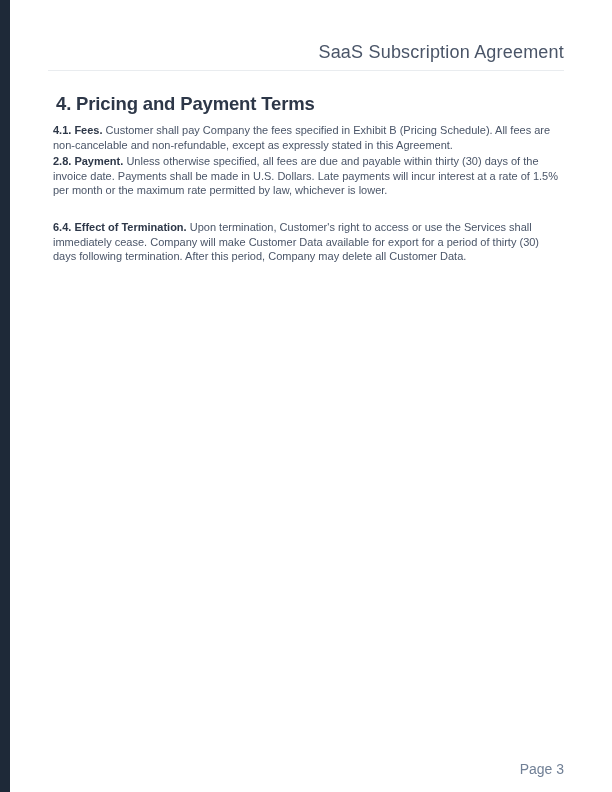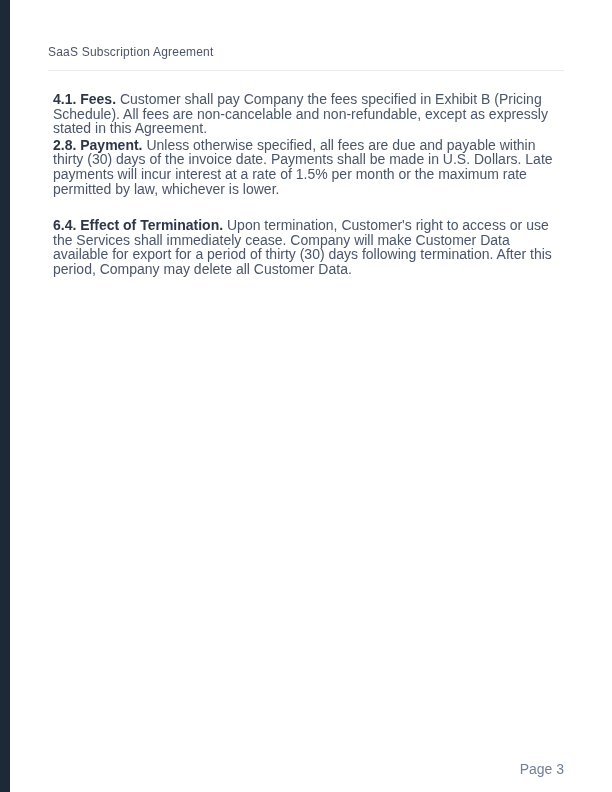--- a/index.html
+++ b/index.html
@@ -43,25 +43,26 @@
   }
 
   
   .doc-header {
     position: absolute;
     left: 0;
     top: 44px;
     width: 516px;
   }
   .doc-header-title {
-    font-size: 12px;
+    font-size: 18px;
     color: #4a5568;
     letter-spacing: 0.2px;
     line-height: 16px;
     white-space: nowrap;
+    text-align: right;
   }
   .header-rule {
     position: absolute;
     left: 0;
     top: 70px;
     width: 516px;
     height: 1px;
     background: #e9ecef;
   }
 
@@ -87,21 +88,21 @@
     font-weight: bold;
     color: #2d3748;
     letter-spacing: -0.15px;
     line-height: 24px;
     padding-left: 8px;
   }
 
   p.clause {
     margin: 0 0 2px 0;
     padding: 0 0 0 5px;
-    font-size: 14px;
+    font-size: 11px;
     line-height: 14.6px;
     color: #4a5568;
     text-align: left;
   }
   p.clause:last-child {
     margin-bottom: 0;
   }
   .clause-label {
     font-weight: bold;
     color: #2d3748;
@@ -134,20 +135,21 @@
   <div class="content">
 
     <div class="doc-header">
       <div class="doc-header-title">SaaS Subscription Agreement</div>
     </div>
 
     <div class="header-rule"></div>
 
     <div class="body-area">
         <div class="section">
+          <h2 class="section-heading">4. Pricing and Payment Terms</h2>
           <p class="clause"><span class="clause-label">4.1. Fees.</span> <span class="clause-text">Customer shall pay Company the fees specified in Exhibit B (Pricing Schedule). All fees are non-cancelable and non-refundable, except as expressly stated in this Agreement.</span></p>
           <p class="clause"><span class="clause-label">2.8. Payment.</span> <span class="clause-text">Unless otherwise specified, all fees are due and payable within thirty (30) days of the invoice date. Payments shall be made in U.S. Dollars. Late payments will incur interest at a rate of 1.5% per month or the maximum rate permitted by law, whichever is lower.</span></p>
         </div>
         <div class="section">
           <p class="clause"><span class="clause-label">6.4. Effect of Termination.</span> <span class="clause-text">Upon termination, Customer's right to access or use the Services shall immediately cease. Company will make Customer Data available for export for a period of thirty (30) days following termination. After this period, Company may delete all Customer Data.</span></p>
         </div>
       </div>
 
     <div class="doc-footer">
       <span class="page-number">Page 3</span>

